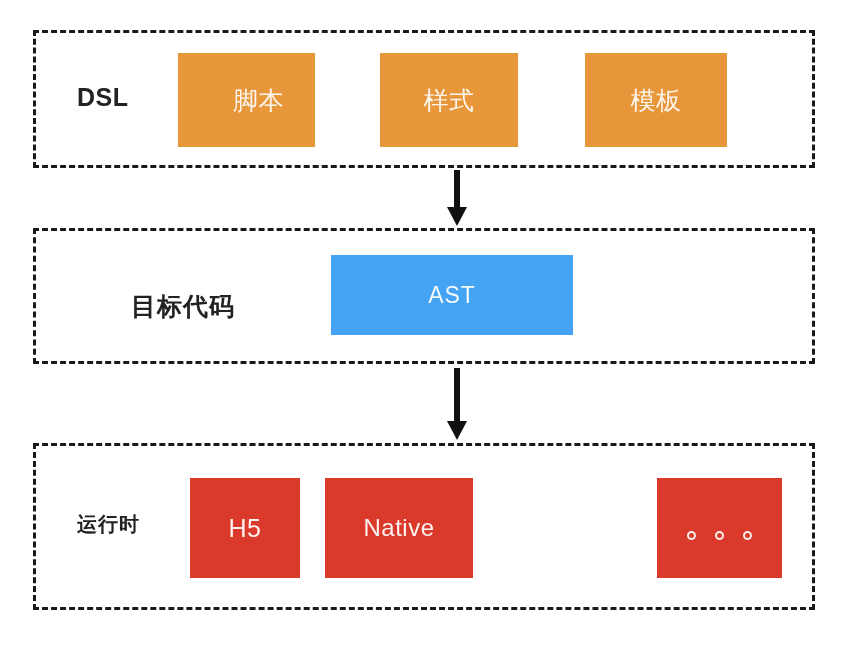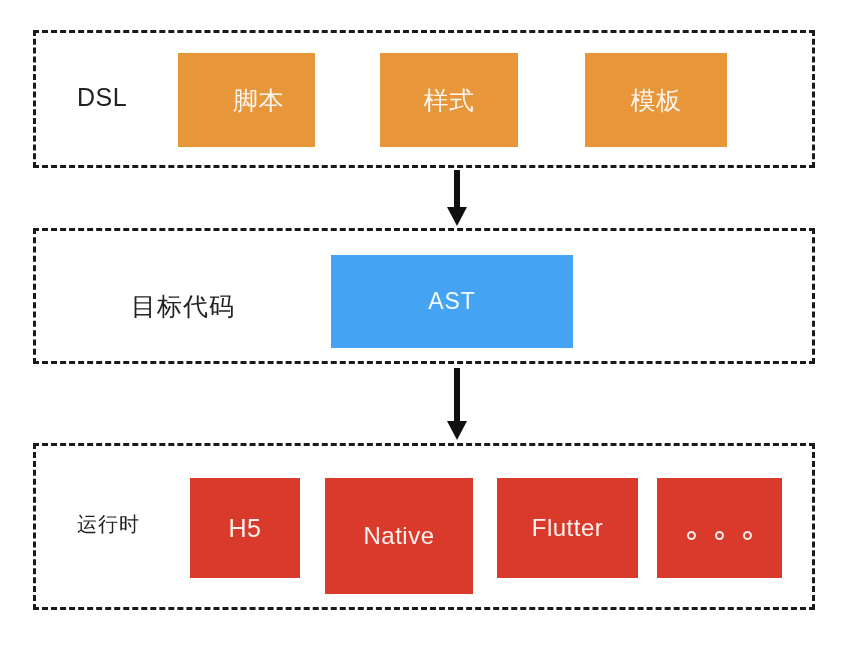--- a/index.html
+++ b/index.html
@@ -34,21 +34,21 @@
     align-items: center;
   }
   .layer-dsl      { top: 30px;  height: 138px; }
   .layer-target   { top: 228px; height: 136px; }
   .layer-runtime  { top: 443px; height: 167px; }
 
   
   .layer-label {
     position: absolute;
     color: #222222;
-    font-weight: 400;
+    font-weight: 700;
     white-space: nowrap;
     letter-spacing: 0.5px;
   }
   .label-dsl {
     left: 77px;
     top: 83px;
     font-size: 25px;
   }
   .label-target {
     left: 131px;
@@ -81,25 +81,25 @@
   .node.orange { background: #e8963a; }
   .node.blue   { background: #44a3f2; color: #f4fbff; }
   .node.red    { background: #d93a2b; color: #fdf2ef; text-align: right; }
 
   
   .node-script   { left: 178px; top: 53px;  width: 137px; height: 94px; padding-left: 24px; }
   .node-style    { left: 380px; top: 53px;  width: 138px; height: 94px; }
   .node-template { left: 585px; top: 53px;  width: 142px; height: 94px; }
 
   
-  .node-ast      { left: 331px; top: 255px; width: 242px; height: 93px; font-size: 23px; letter-spacing: 1px; }
+  .node-ast      { left: 331px; top: 255px; width: 242px; height: 80px; font-size: 23px; letter-spacing: 1px; }
 
   
   .node-h5       { left: 190px; top: 478px; width: 110px; height: 100px; }
-  .node-native   { left: 325px; top: 478px; width: 148px; height: 116px; font-size: 24px; }
+  .node-native   { left: 325px; top: 478px; width: 148px; height: 100px; font-size: 24px; }
   .node-flutter  { left: 497px; top: 478px; width: 141px; height: 100px; font-size: 24px; }
   .node-more     { left: 657px; top: 478px; width: 125px; height: 100px; }
 
   .ellipsis-dots {
     display: flex;
     align-items: center;
     gap: 19px;
     margin-top: 14px;
   }
   .ellipsis-dots span {
@@ -182,23 +182,20 @@
   <div class="layer-label label-runtime">运行时</div>
 
   <div class="node red node-h5">
     <span>H5</span>
   </div>
 
   <div class="node red node-native">
     <span>Native</span>
   </div>
 
-  <div class="node red node-flutter">
-    <span>Flutter</span>
-  </div>
 
   <div class="node red node-more" title="more runtimes">
     <span class="ellipsis-dots">
       <span></span>
       <span></span>
       <span></span>
     </span>
   </div>
 
 </div>

